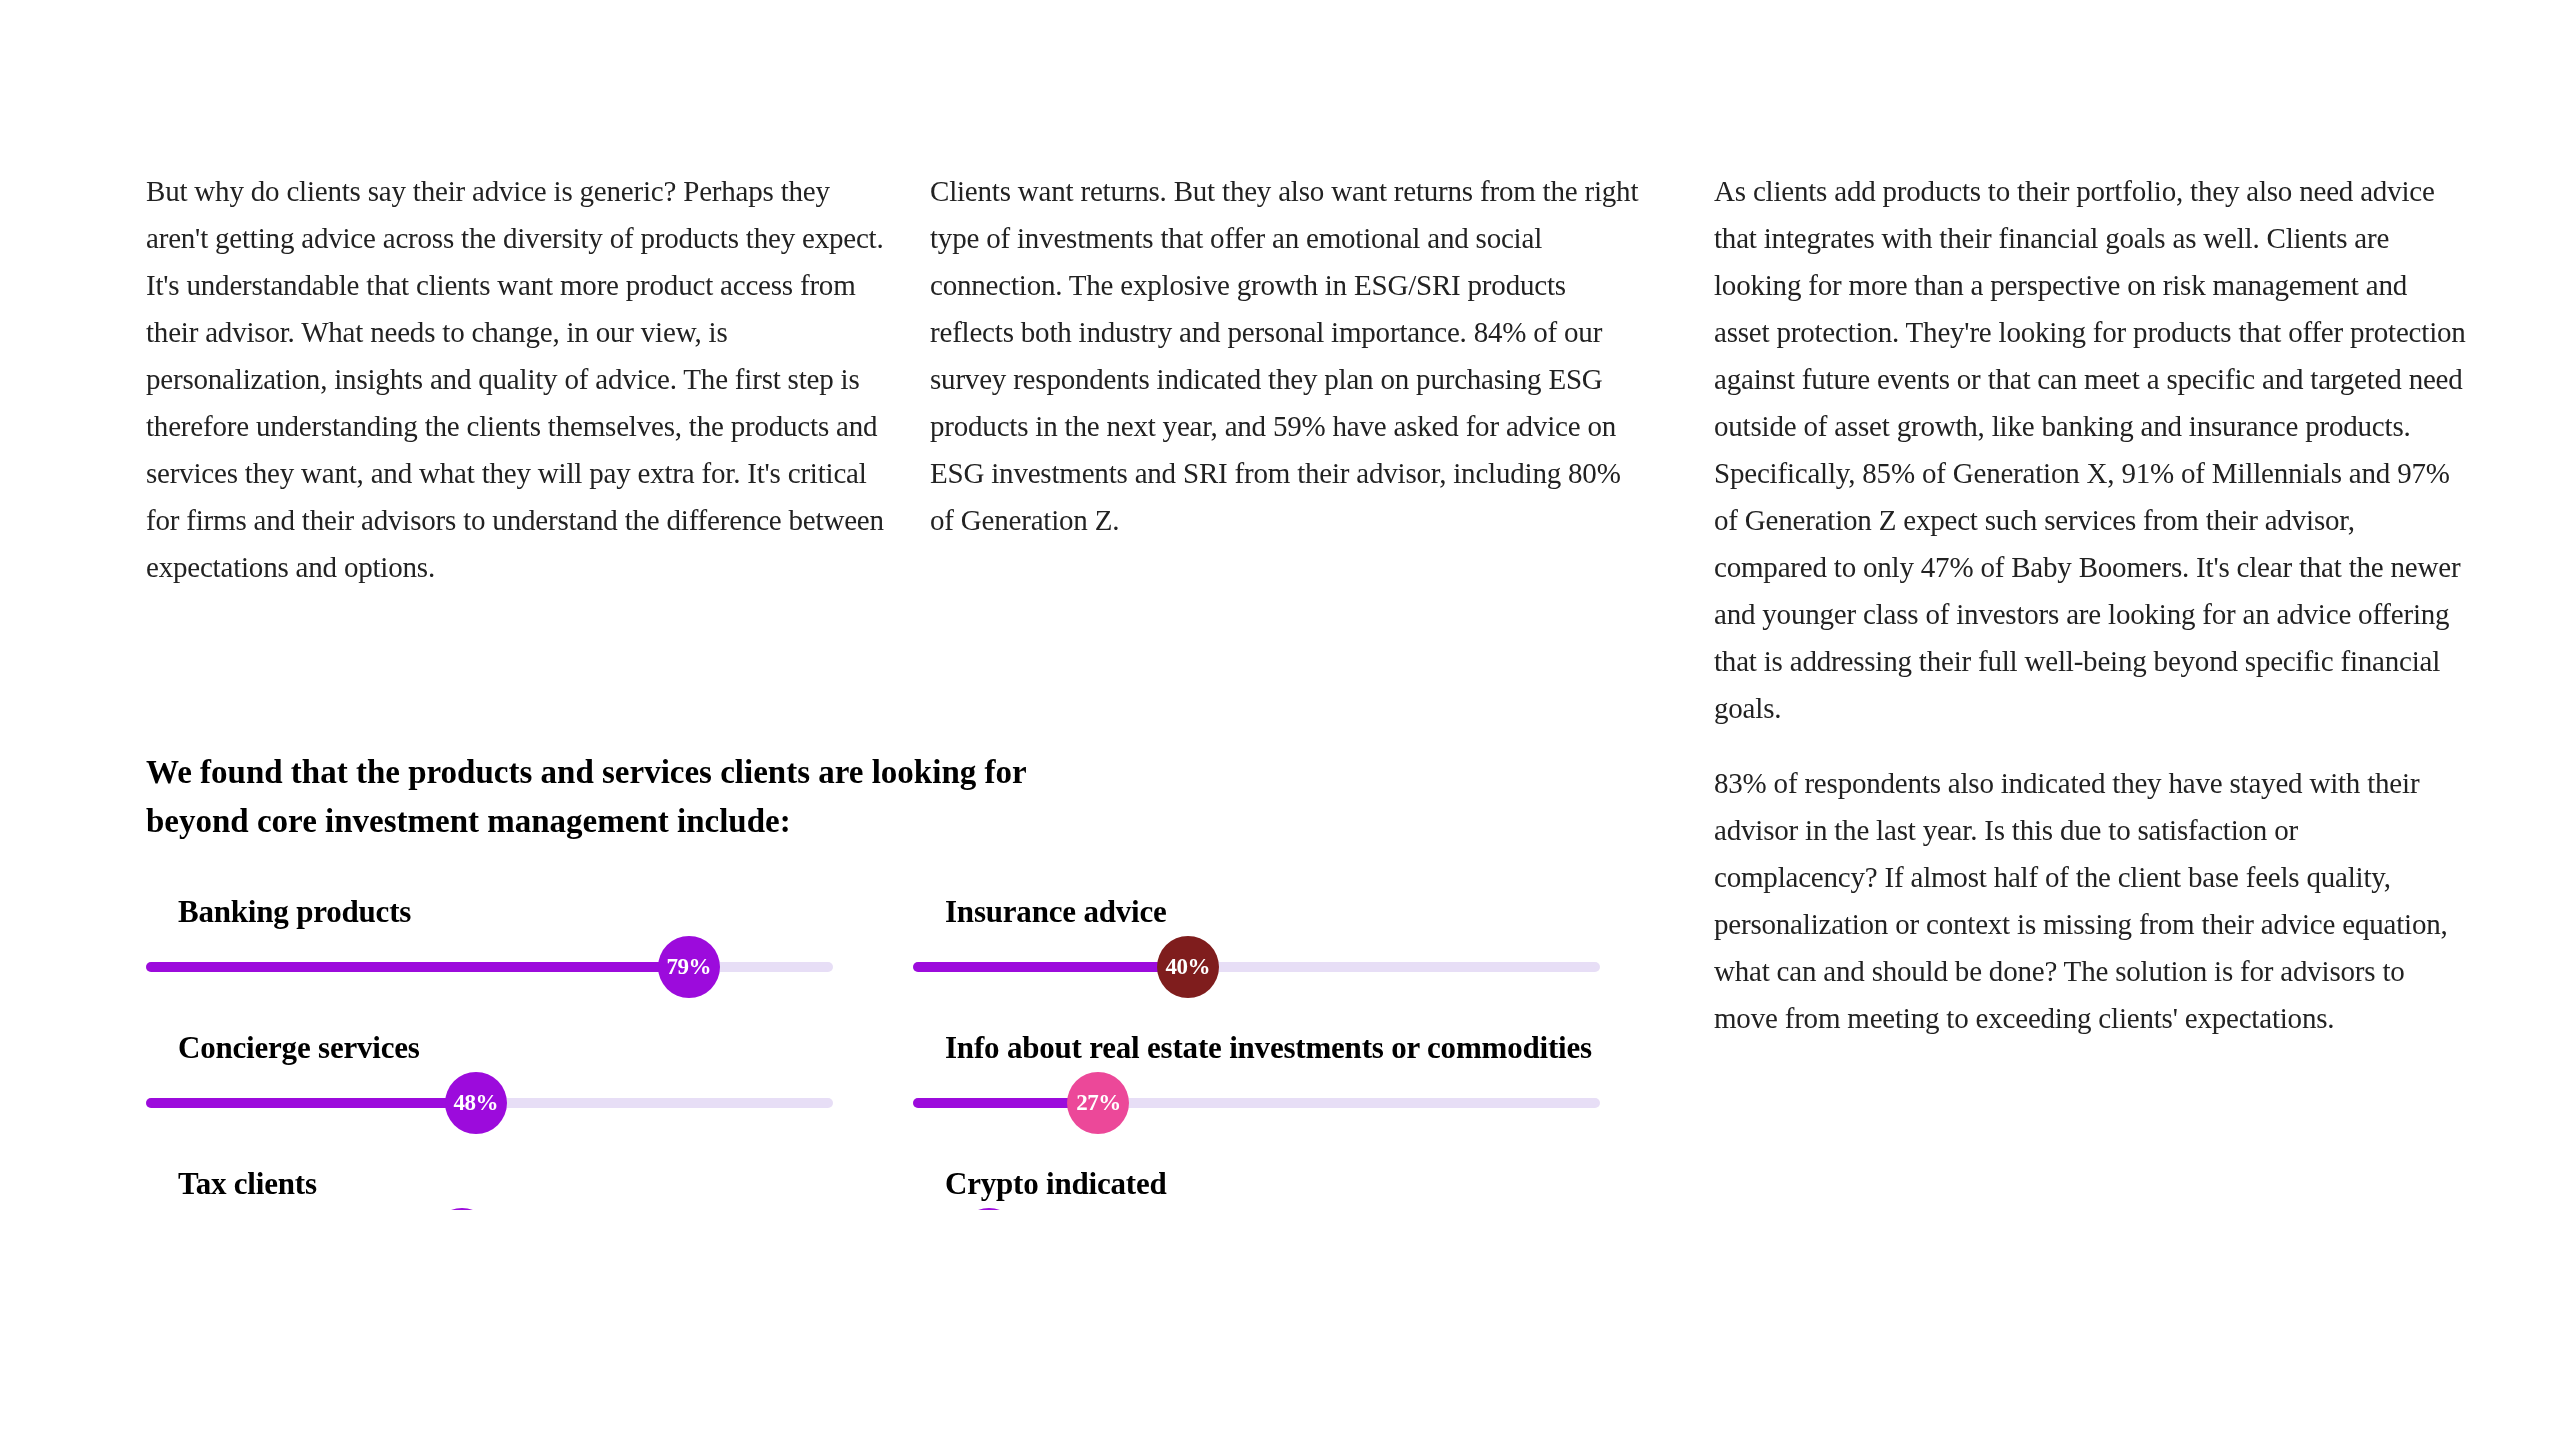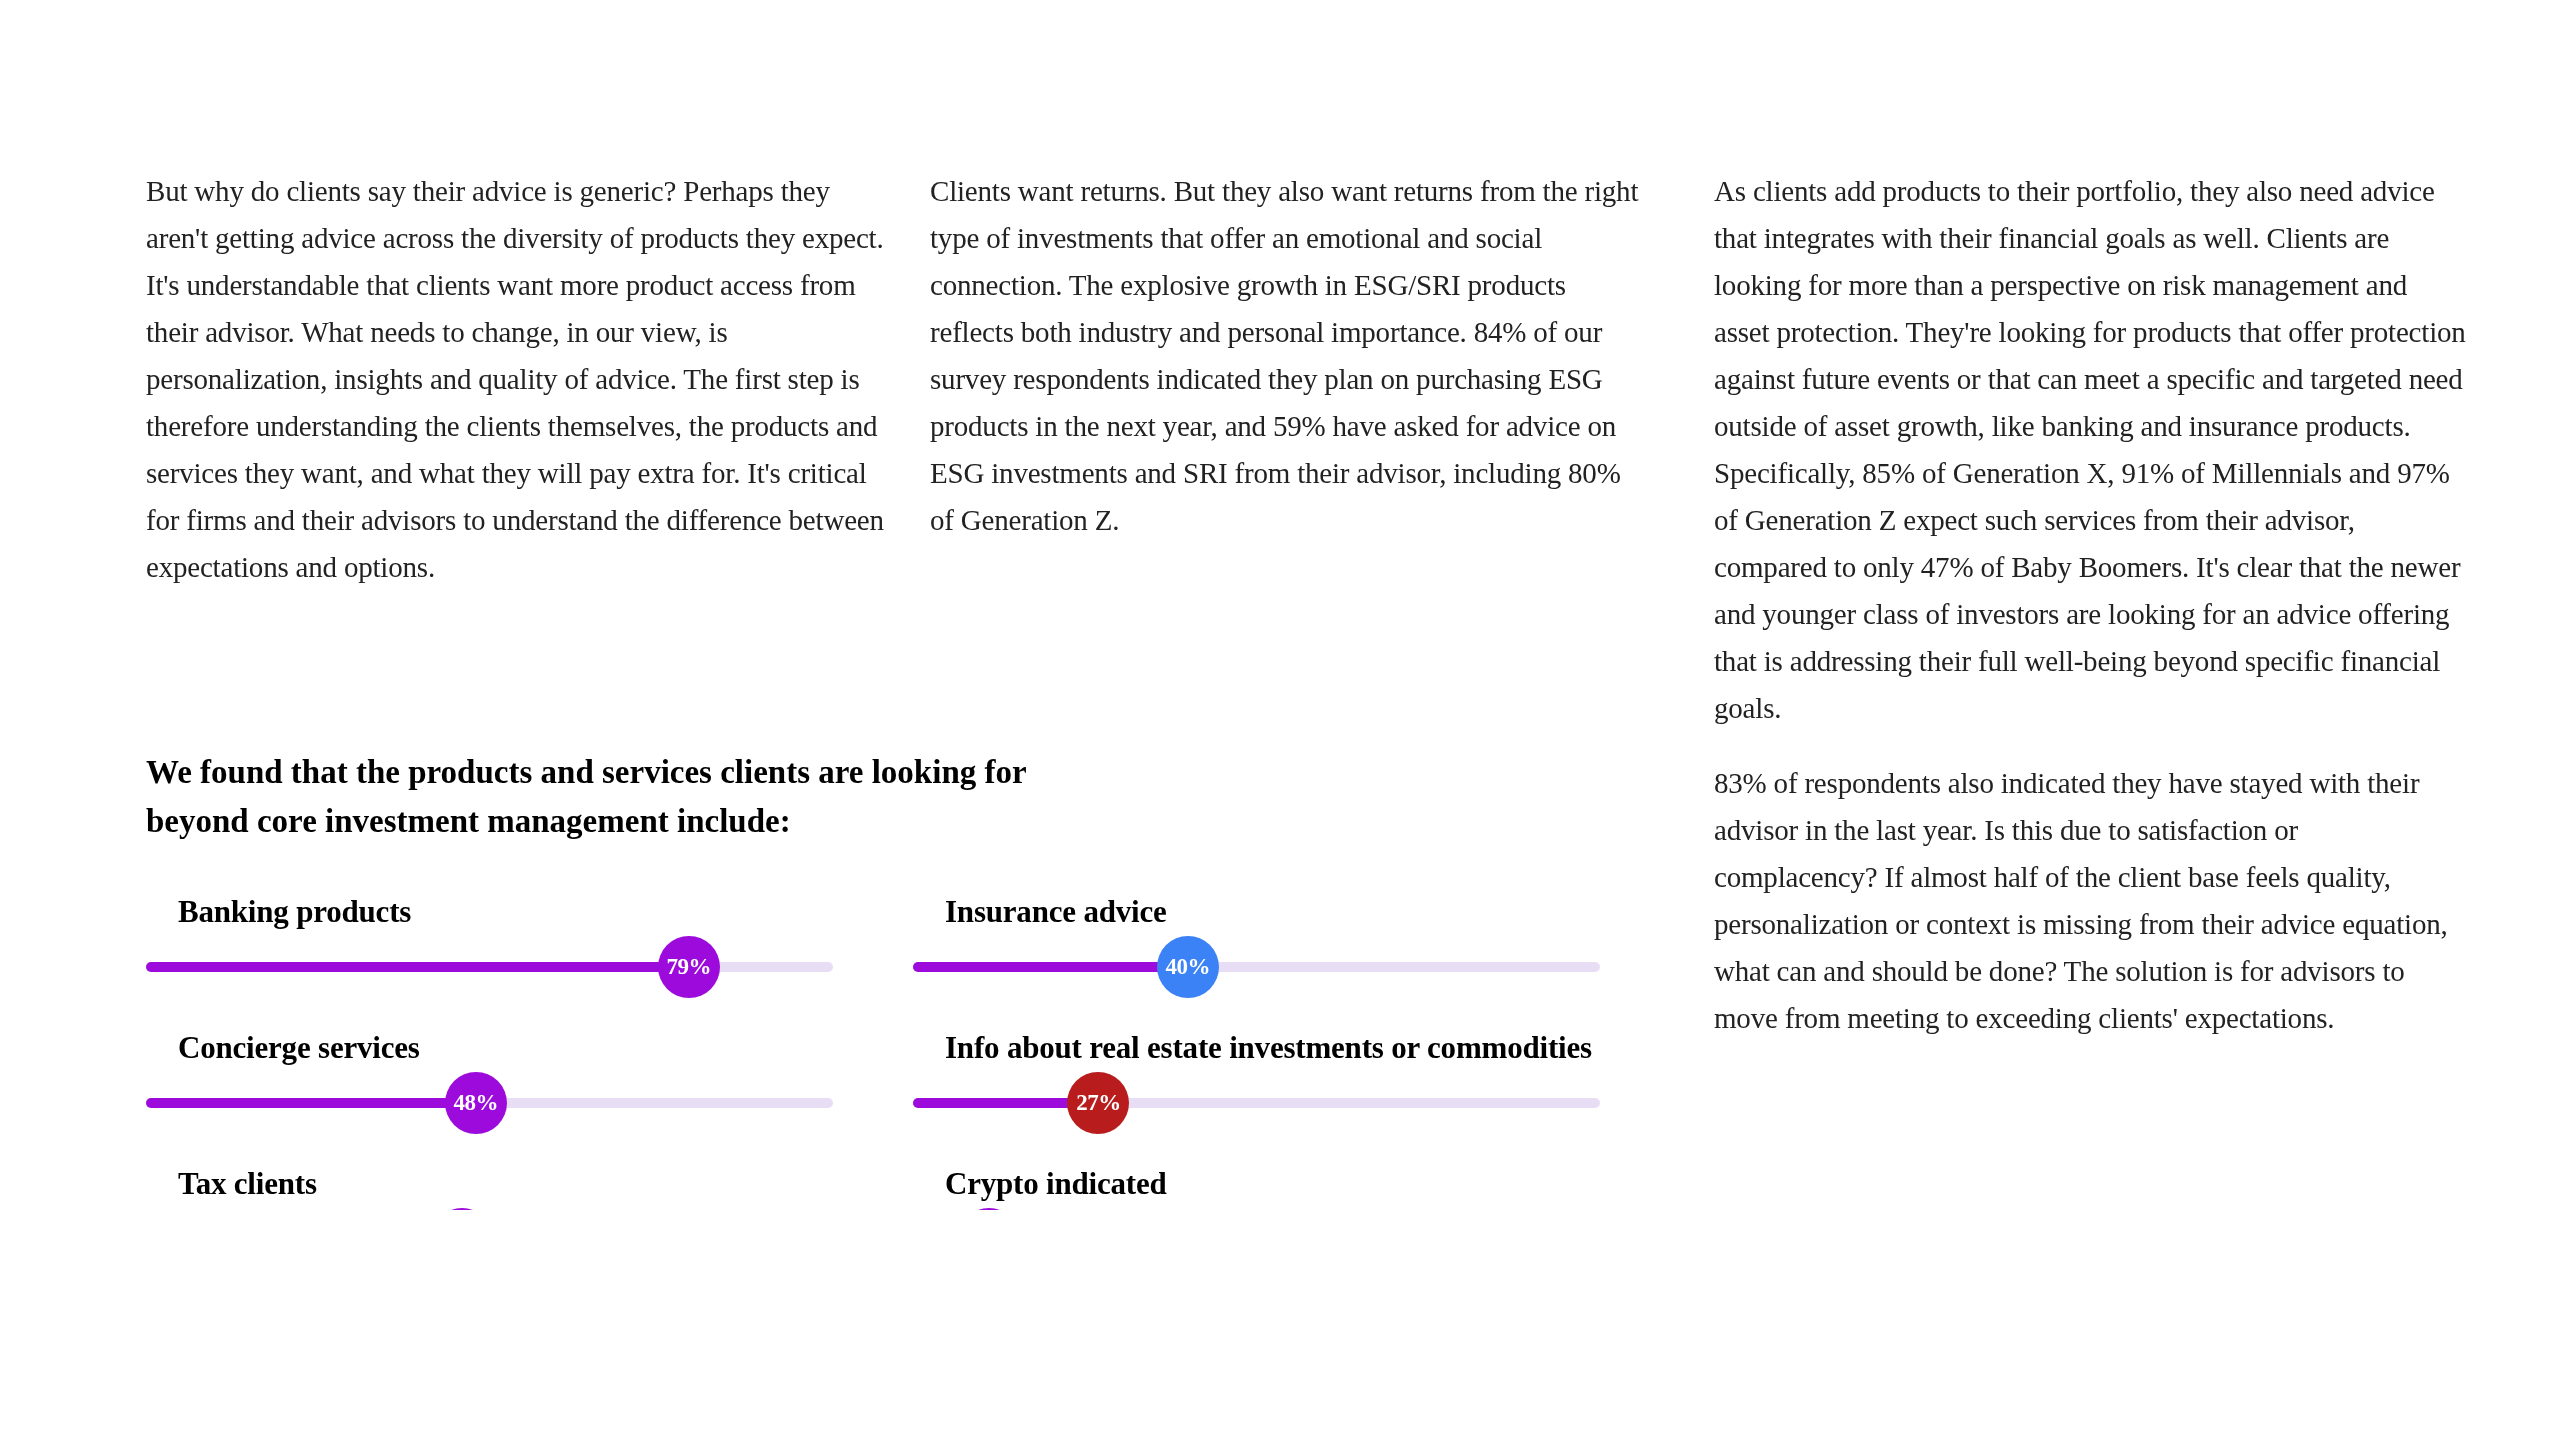--- a/index.html
+++ b/index.html
@@ -149,30 +149,30 @@
             <span>46%</span>
           </div>
         </div>
       </div>
     </div>
   <div class="slider-column slider-column-right">
       <div class="slider-group">
         <div class="slider-label">Insurance advice</div>
         <div class="slider-track" style="background: rgb(231, 222, 246);">
           <div class="slider-fill" style="width: 40%; background: rgb(156, 11, 220);"></div>
-          <div class="slider-knob" style="left: 40%; background: #3b82f6;">
+          <div class="slider-knob" style="left: 40%; background: #7f1d1d;">
             <span>40%</span>
           </div>
         </div>
       </div>
       <div class="slider-group">
         <div class="slider-label">Info about real estate investments or commodities</div>
         <div class="slider-track" style="background: rgb(231, 222, 246);">
           <div class="slider-fill" style="width: 27%; background: rgb(156, 11, 220);"></div>
-          <div class="slider-knob" style="left: 27%; background: #b91c1c;">
+          <div class="slider-knob" style="left: 27%; background: #ec4899;">
             <span>27%</span>
           </div>
         </div>
       </div>
       <div class="slider-group">
         <div class="slider-label">Crypto indicated</div>
         <div class="slider-track" style="background: rgb(231, 222, 246);">
           <div class="slider-fill" style="width: 11%; background: rgb(156, 11, 220);"></div>
           <div class="slider-knob" style="left: 11%; background: rgb(156, 11, 220);">
             <span>11%</span>

